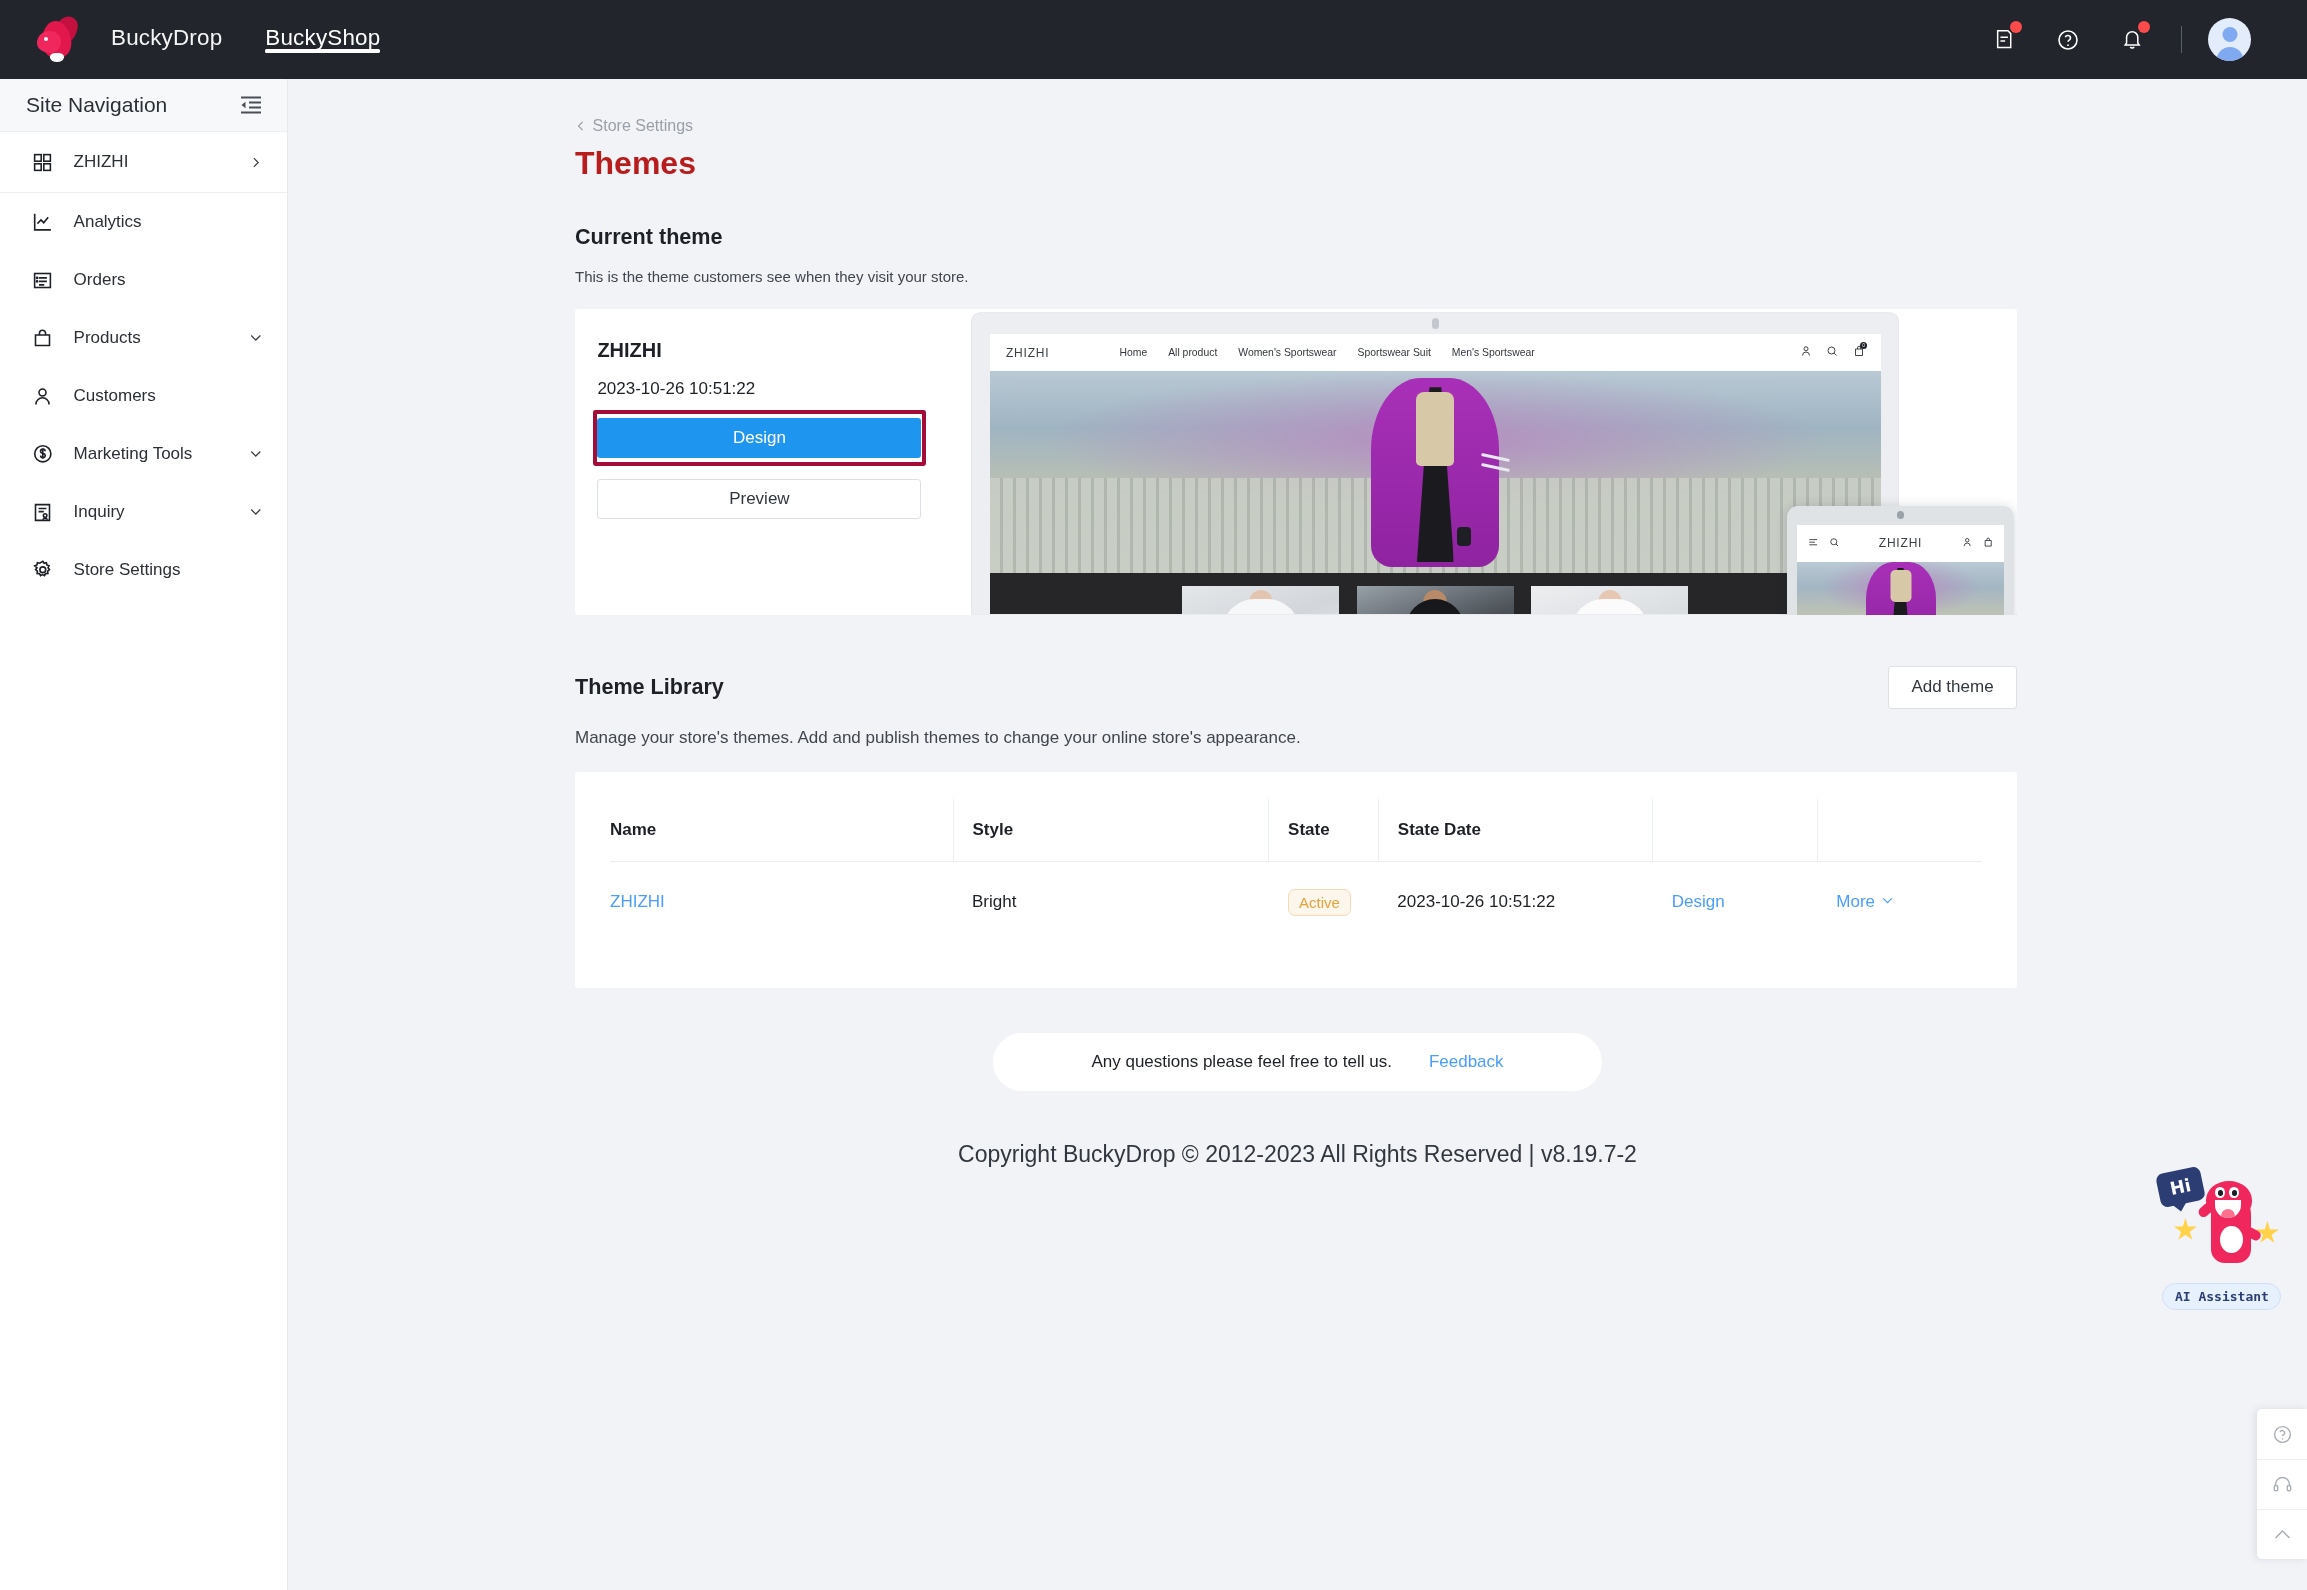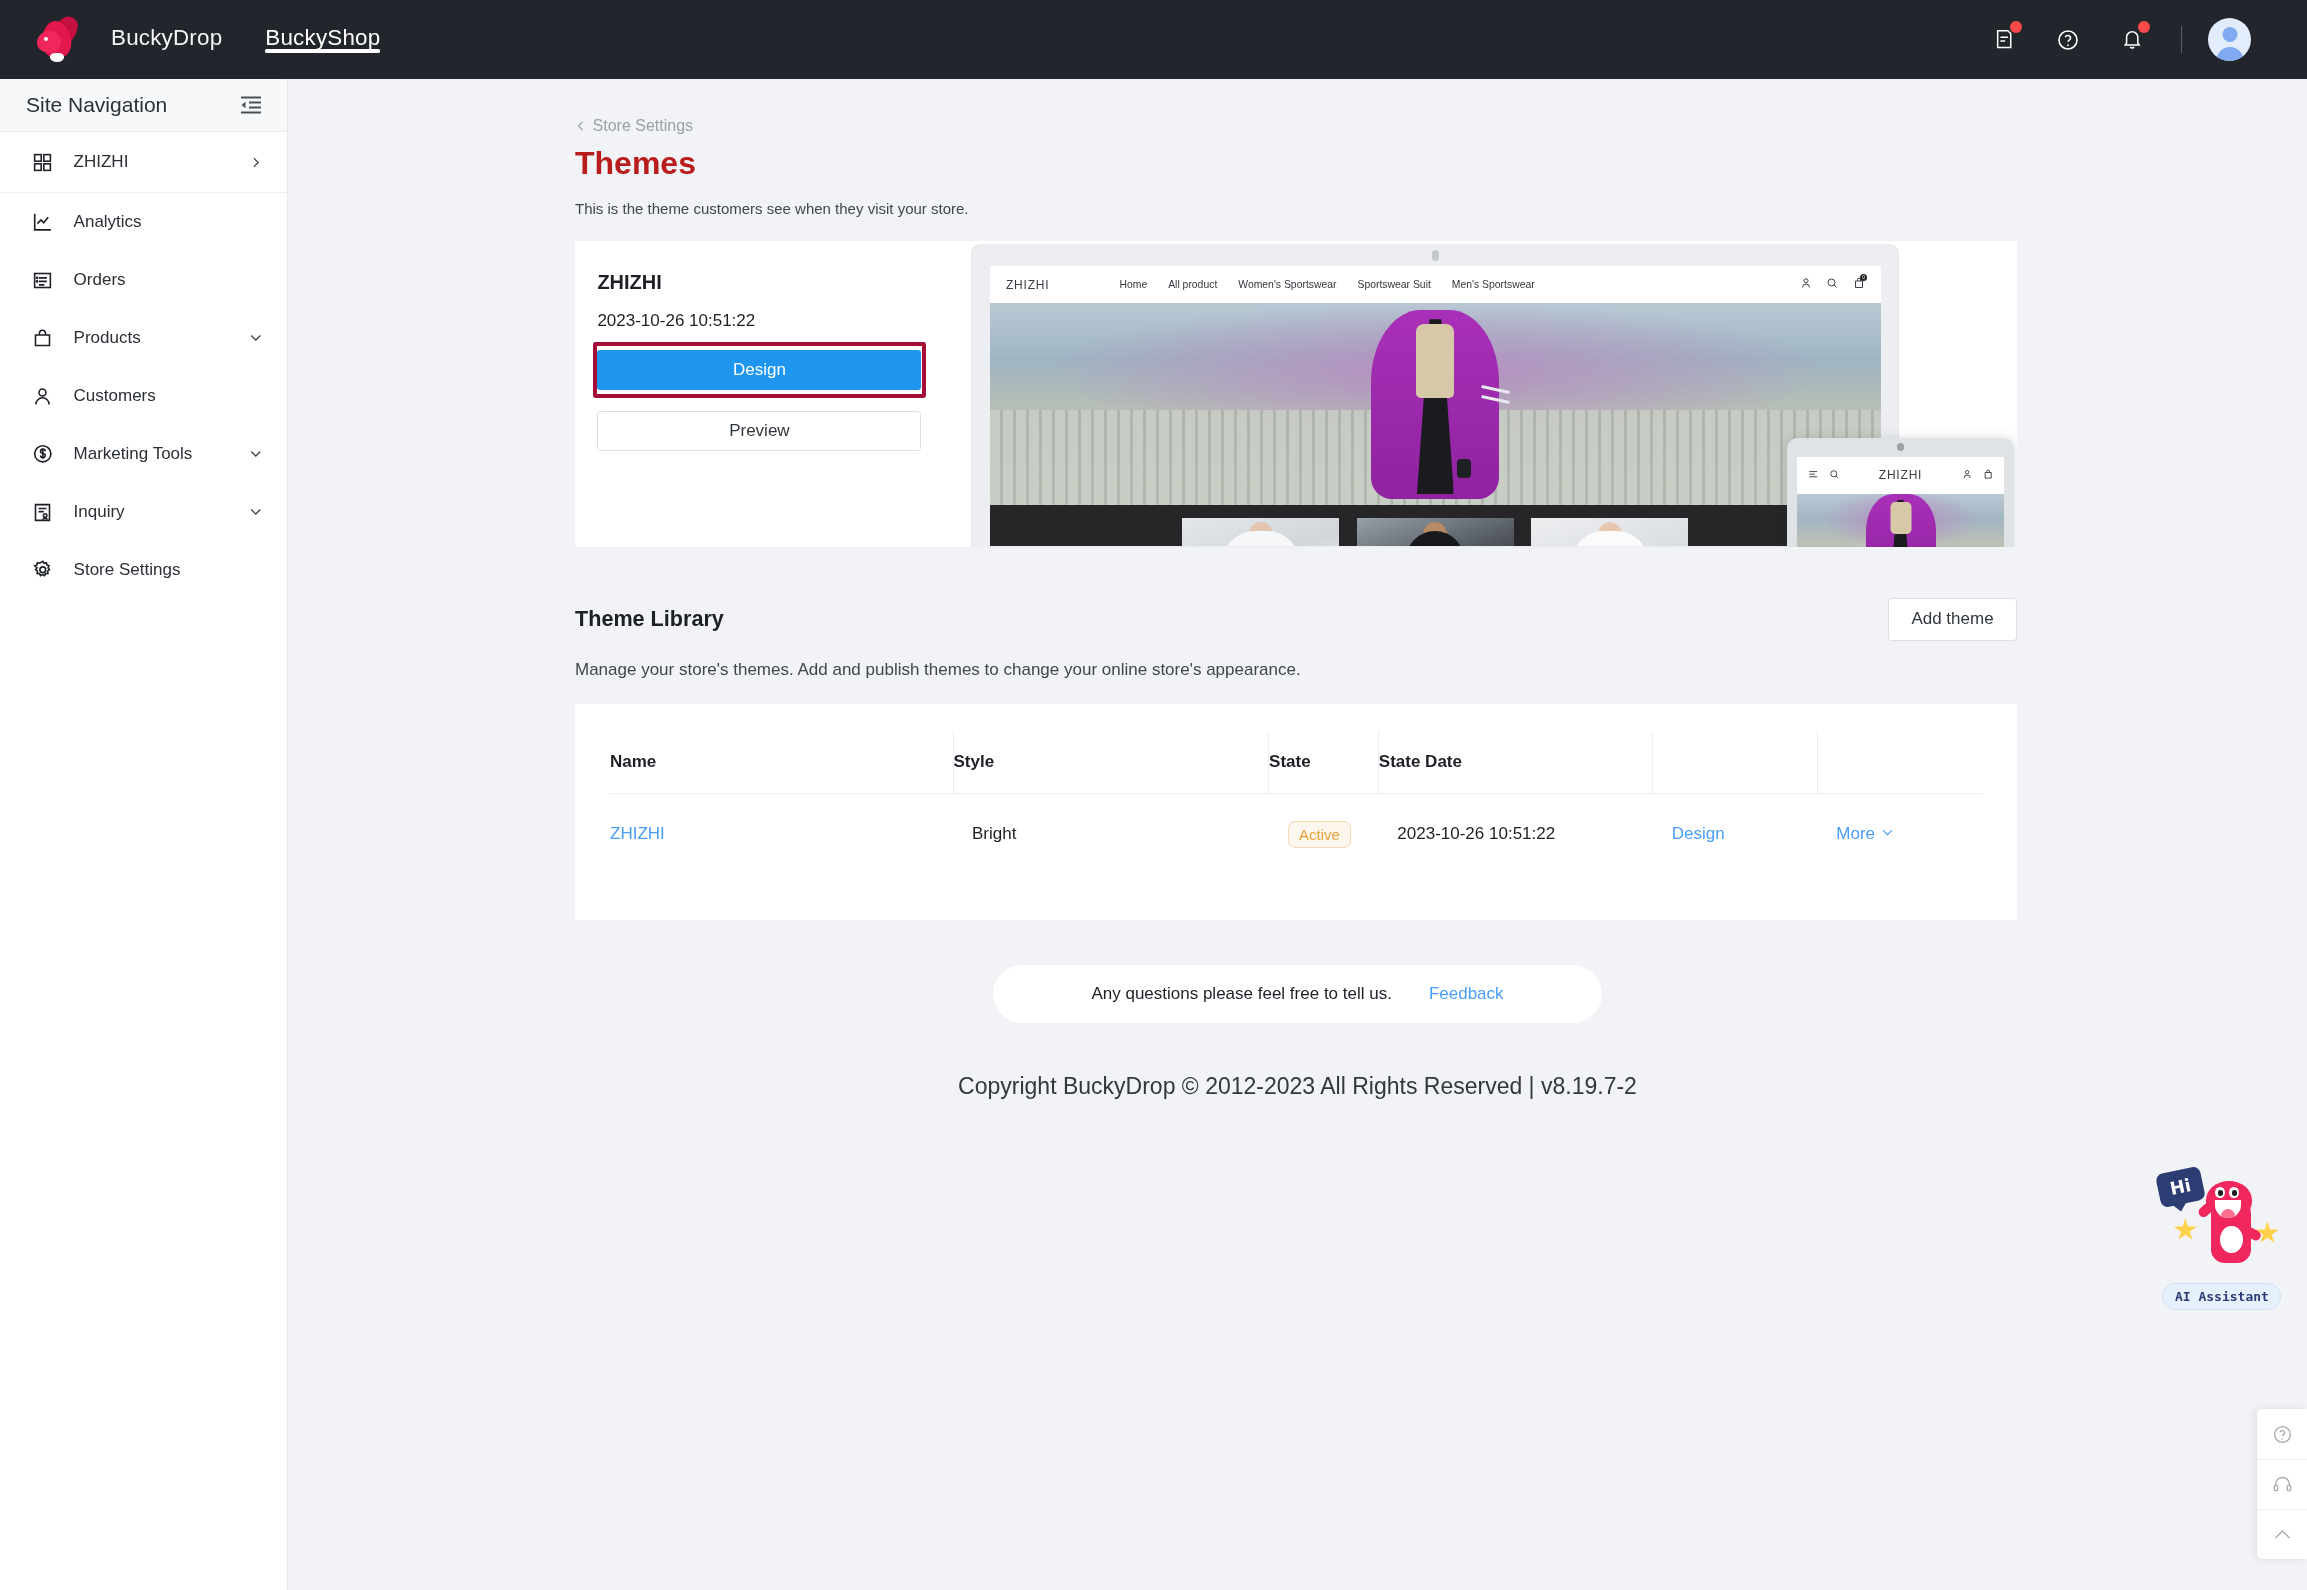--- a/index.html
+++ b/index.html
@@ -287,21 +287,21 @@
 
   .table-wrap {
     margin-left: 287px; margin-top: 24px; width: 1442px; background: #ffffff;
     border-radius: 3.2px; padding: 27px 35px 45px 35px;
   }
   table { width: 100%; border-collapse: collapse; }
   thead th {
     text-align: left; font-size: 17px; color: #1d2026; font-weight: 600;
     padding: 21px 0; border-bottom: 0.8px solid #ebeef3;
   }
-  thead th + th { border-left: 0.8px solid #ebeef3; }
+  thead th + th { border-left: 0.8px solid #ebeef3; padding-left: 19px; }
   tbody td { padding: 27px 0; font-size: 17px; color: #1d2026; }
   tbody td + td { padding-left: 19px; }
   .link { color: #4a9ef8; cursor: pointer; }
   .badge-active {
     display: inline-block; background: #fdf6ec; border: 0.8px solid #f5dab1;
     color: #e6a23c; font-size: 15px; padding: 4px 10.4px; border-radius: 7px;
   }
   .more-cell { display: flex; align-items: center; gap: 6.4px; }
 
   
@@ -562,20 +562,21 @@
     <div class="crumb">
       <span class="crumb-chev">
         <svg width="12" height="12" viewBox="0 0 24 24" fill="none" stroke="#9ba0a8" stroke-width="2.2">
             <path d="M15 4l-8 8 8 8"></path>
           </svg>
       </span>
       <span>Store Settings</span>
     </div>
 
     <div class="page-title">Themes</div>
+    <div class="sec-title">Current theme</div>
     <div class="sec-desc">This is the theme customers see when they visit your store.</div>
 
     <div class="theme-card">
       <div class="tc-left">
         <div class="tc-name">ZHIZHI</div>
         <div class="tc-date">2023-10-26 10:51:22</div>
         <div class="tc-btn-wrap">
           <button class="btn-design">Design</button>
         </div>
         <div class="design-highlight"></div>

